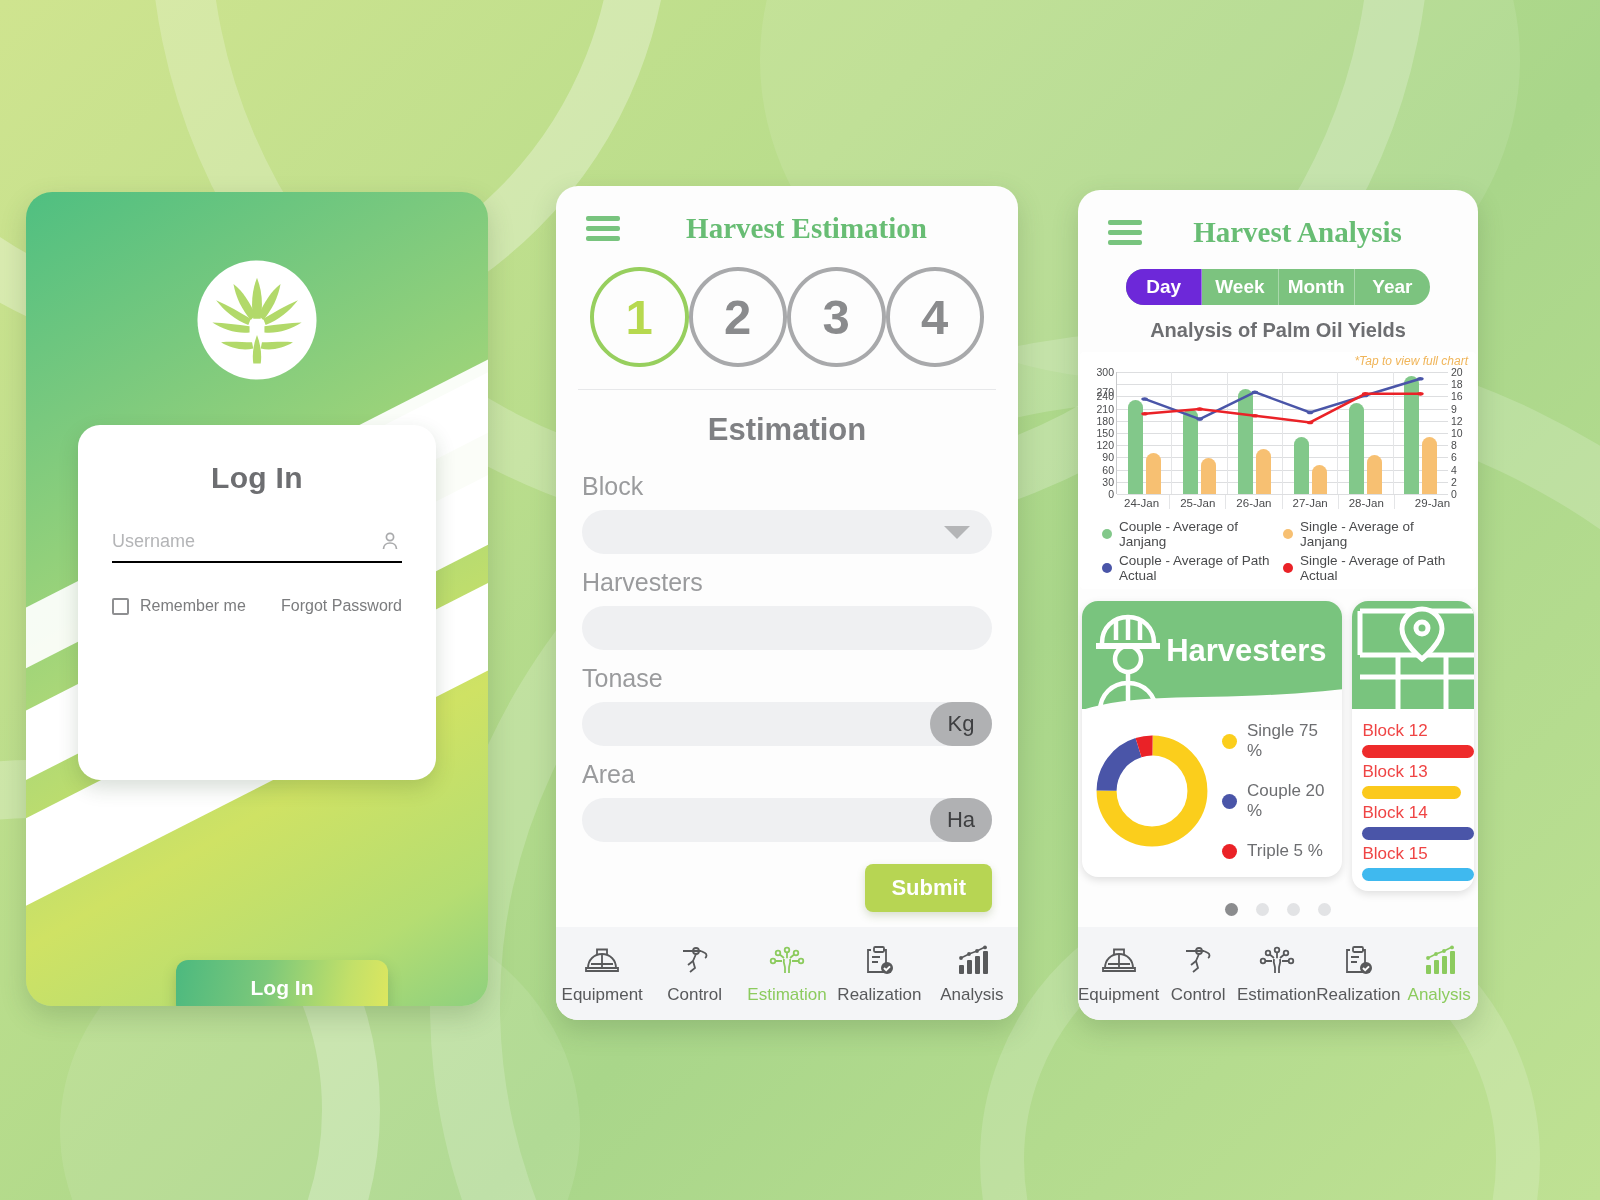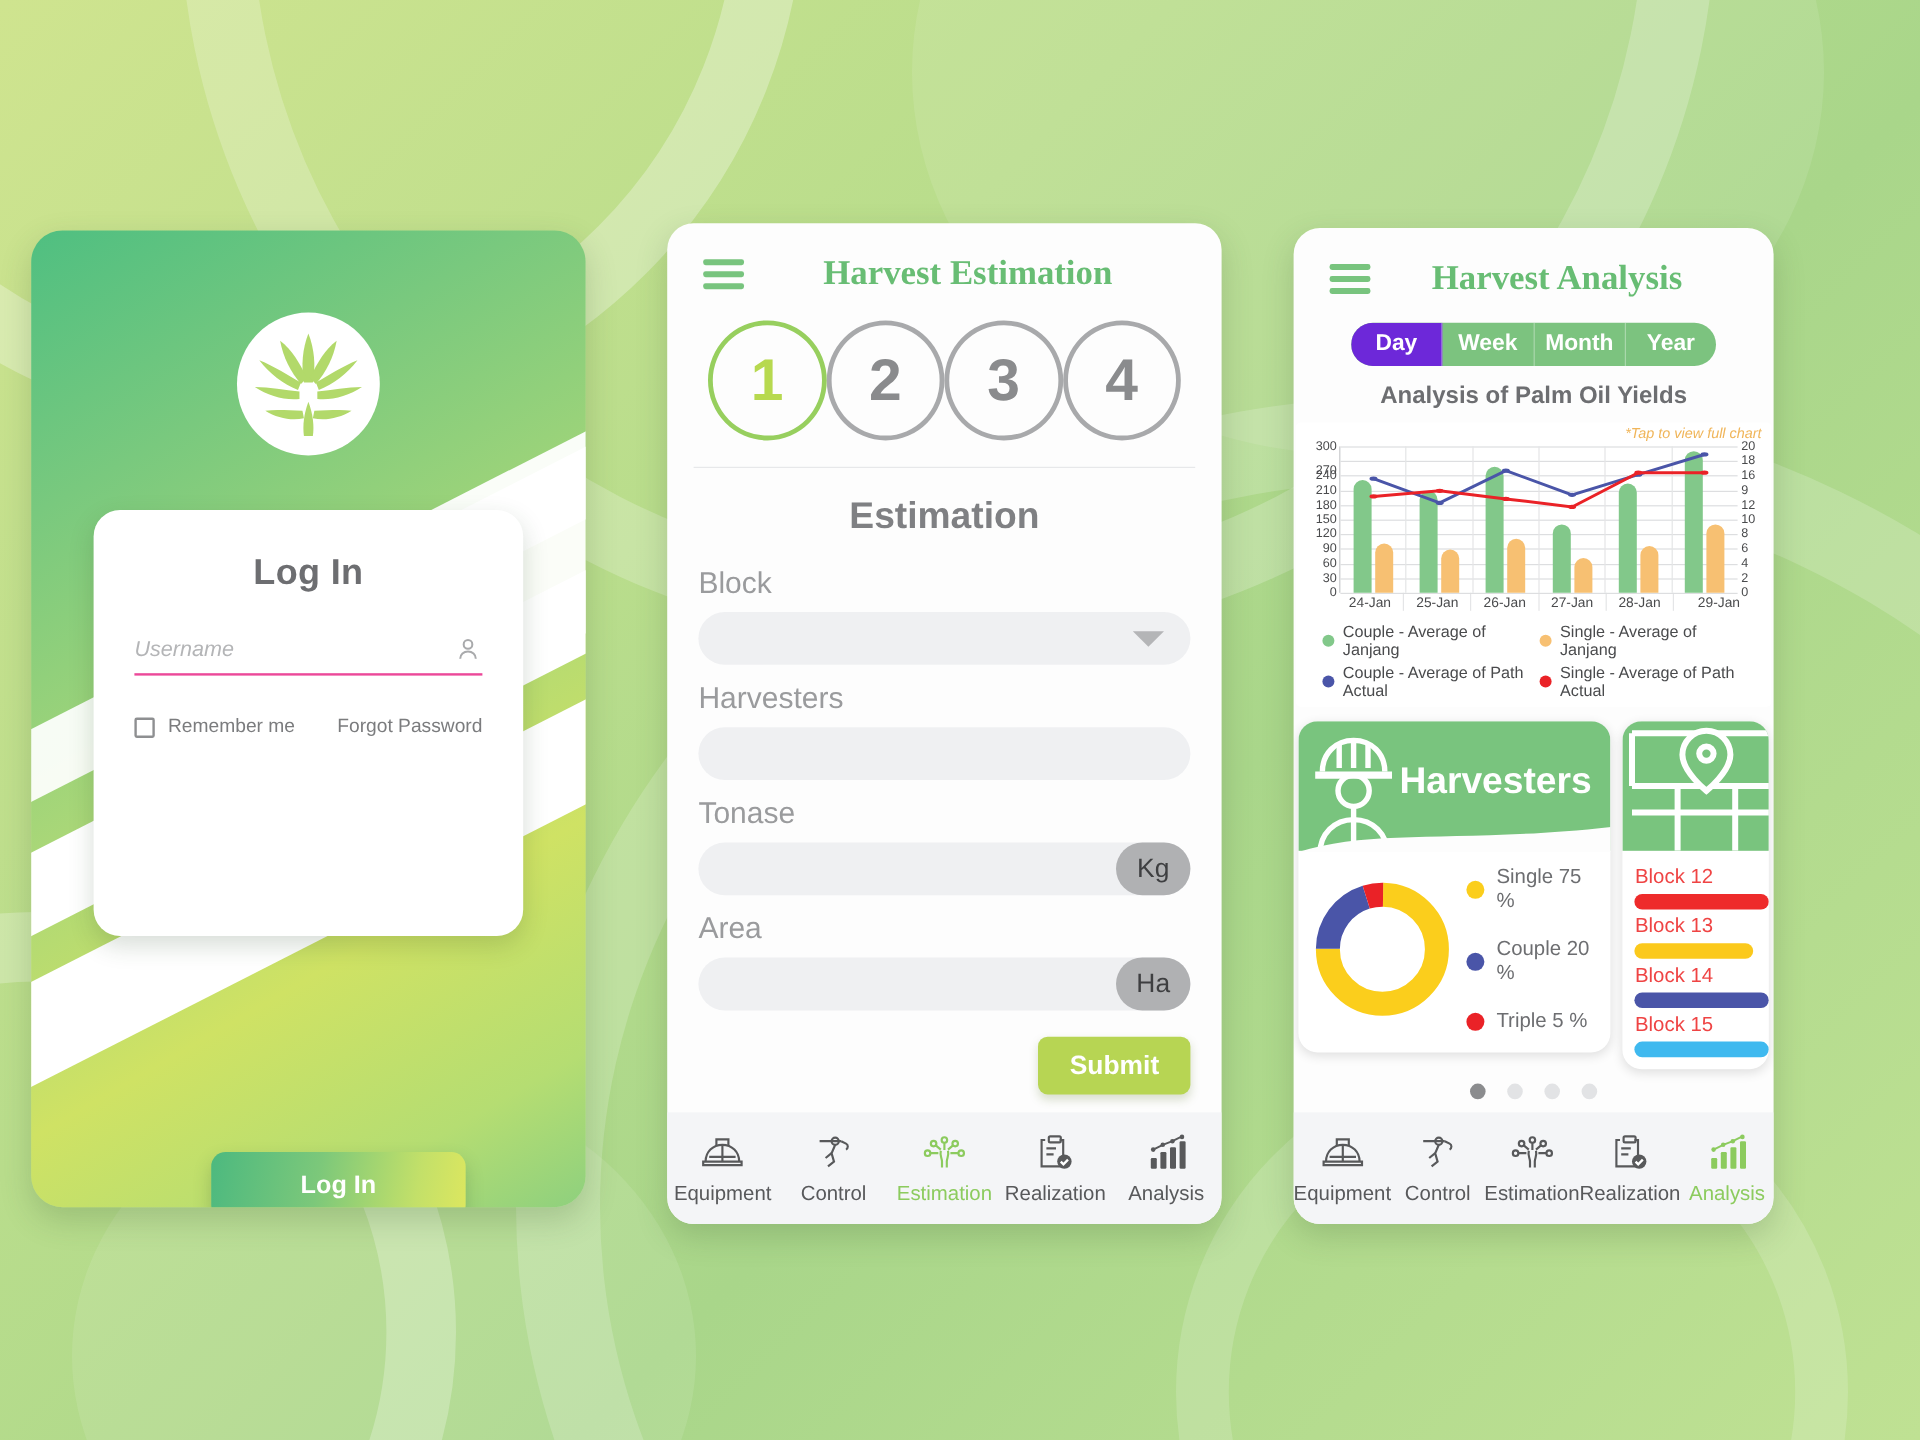--- a/index.html
+++ b/index.html
@@ -37,21 +37,21 @@
 
   .logo-wrap { position: absolute; left: 0; right: 0; top: 66px; display: flex; justify-content: center; }
   .logo { width: 124px; height: 124px; }
 
   .login-card {
     position: absolute; left: 52px; top: 233px; width: 358px; height: 355px;
     background: #fff; border-radius: 22px; box-shadow: 0 8px 20px rgba(40,70,40,0.18);
     padding: 30px 34px 0 34px;
   }
   .login-title { text-align: center; font-size: 30px; font-weight: bold; color: #6d6e71; letter-spacing: .3px; margin-top: 6px; }
-  .field { position: relative; margin-top: 34px; border-bottom: 2px solid #ec4899; padding-bottom: 8px; display: flex; align-items: center; font-style: italic; }
+  .field { position: relative; margin-top: 34px; border-bottom: 2px solid #000000; padding-bottom: 8px; display: flex; align-items: center; }
   .field .ph { font-size: 18px; color: #b4b5b7; flex: 1; }
   .field .ic { width: 24px; height: 24px; color: #a9aaac; }
   .row-opts { display: flex; align-items: center; justify-content: space-between; margin-top: 34px; }
   .remember { display: flex; align-items: center; gap: 11px; }
   .cbx { width: 17px; height: 17px; border: 2px solid #8e8f91; border-radius: 2px; background: #fff; }
   .remember span, .forgot { font-size: 16px; color: #7b7c7e; }
   .login-btn {
     position: absolute; left: 150px; top: 768px; width: 212px; height: 56px;
     border-radius: 12px; border: none; cursor: pointer;
     background: linear-gradient(100deg, #4cb97f 0%, #7cc87a 42%, #c3e069 80%, #dde75f 100%);

